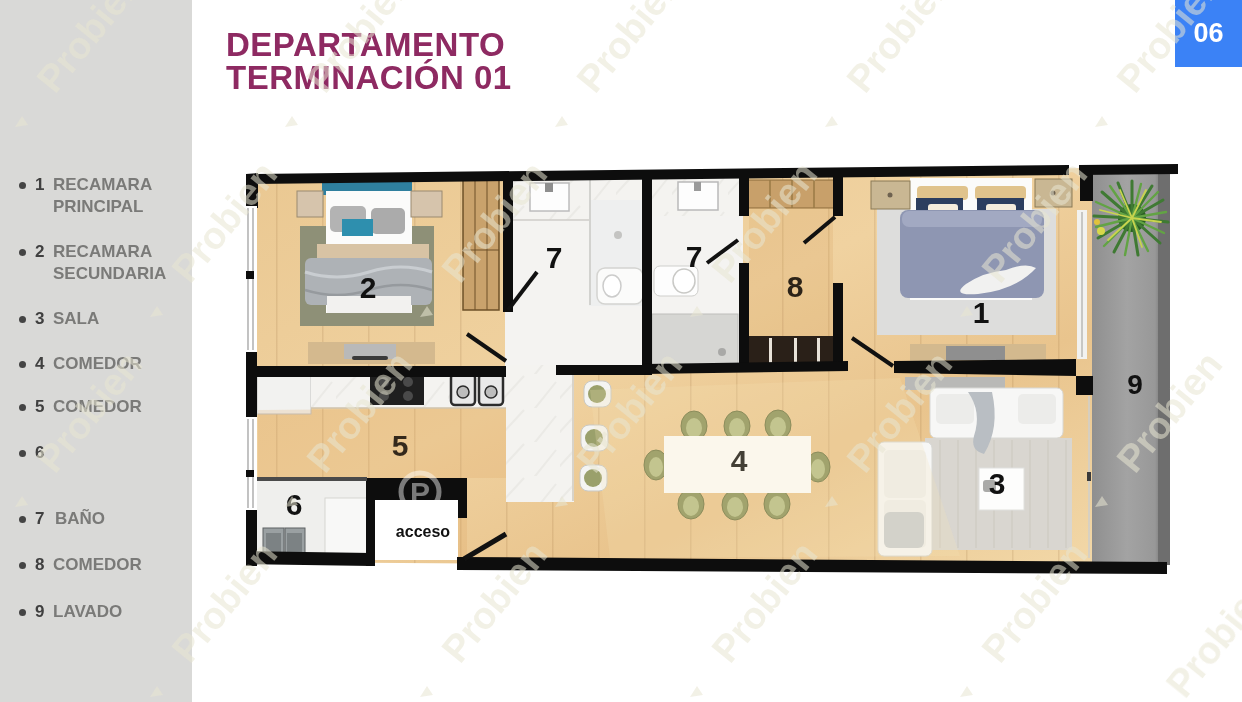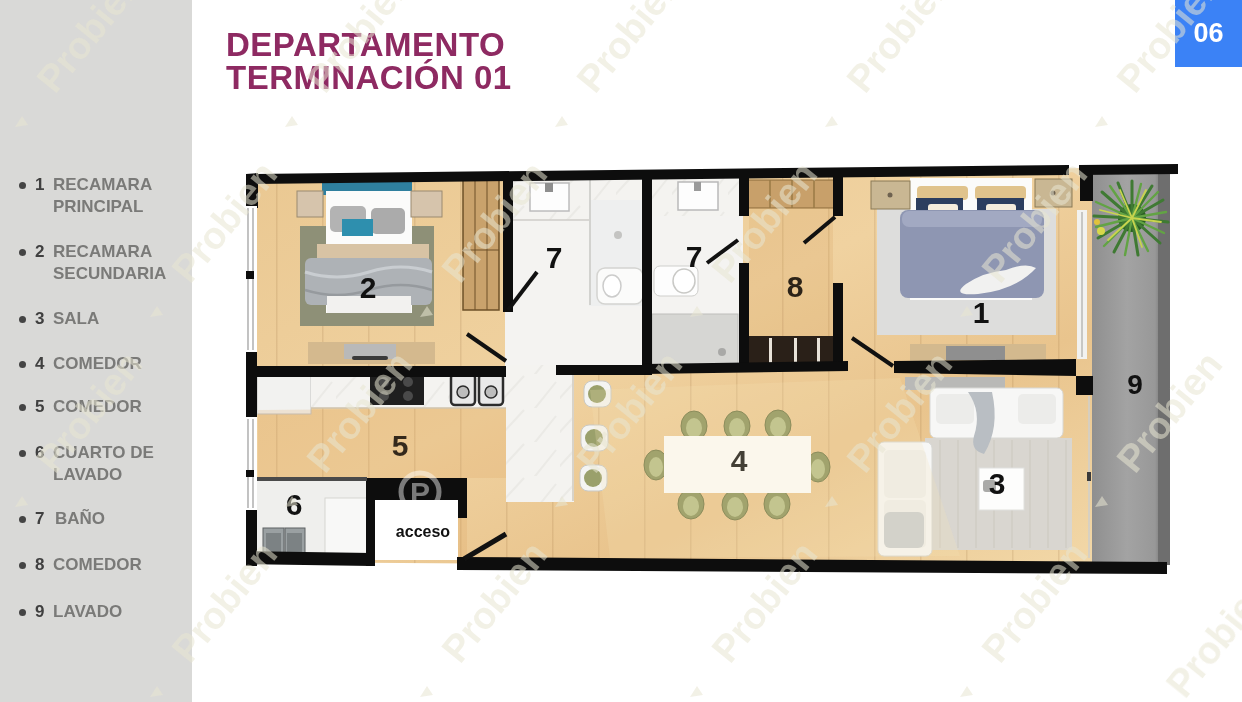--- a/index.html
+++ b/index.html
@@ -33,21 +33,20 @@
   <div class="abs" style="left:19px;top:361px;width:7px;height:7px;border-radius:50%;background:#444;"></div>
   <div class="abs" style="left:35px;top:353px;color:#404040;">4</div>
     <div class="abs" style="left:53px;top:353px;">COMEDOR</div>
 
   <div class="abs" style="left:19px;top:404px;width:7px;height:7px;border-radius:50%;background:#444;"></div>
   <div class="abs" style="left:35px;top:396px;color:#404040;">5</div>
     <div class="abs" style="left:53px;top:396px;">COMEDOR</div>
 
   <div class="abs" style="left:19px;top:450px;width:7px;height:7px;border-radius:50%;background:#444;"></div>
   <div class="abs" style="left:35px;top:442px;color:#404040;">6</div>
-    <div class="abs" style="left:53px;top:442px;">CUARTO DE<br>LAVADO</div>
 
   <div class="abs" style="left:19px;top:516px;width:7px;height:7px;border-radius:50%;background:#444;"></div>
   <div class="abs" style="left:35px;top:508px;color:#404040;">7</div>
     <div class="abs" style="left:55px;top:508px;">BAÑO</div>
 
   <div class="abs" style="left:19px;top:562px;width:7px;height:7px;border-radius:50%;background:#444;"></div>
   <div class="abs" style="left:35px;top:554px;color:#404040;">8</div>
     <div class="abs" style="left:53px;top:554px;">COMEDOR</div>
 
   <div class="abs" style="left:19px;top:609px;width:7px;height:7px;border-radius:50%;background:#444;"></div>

